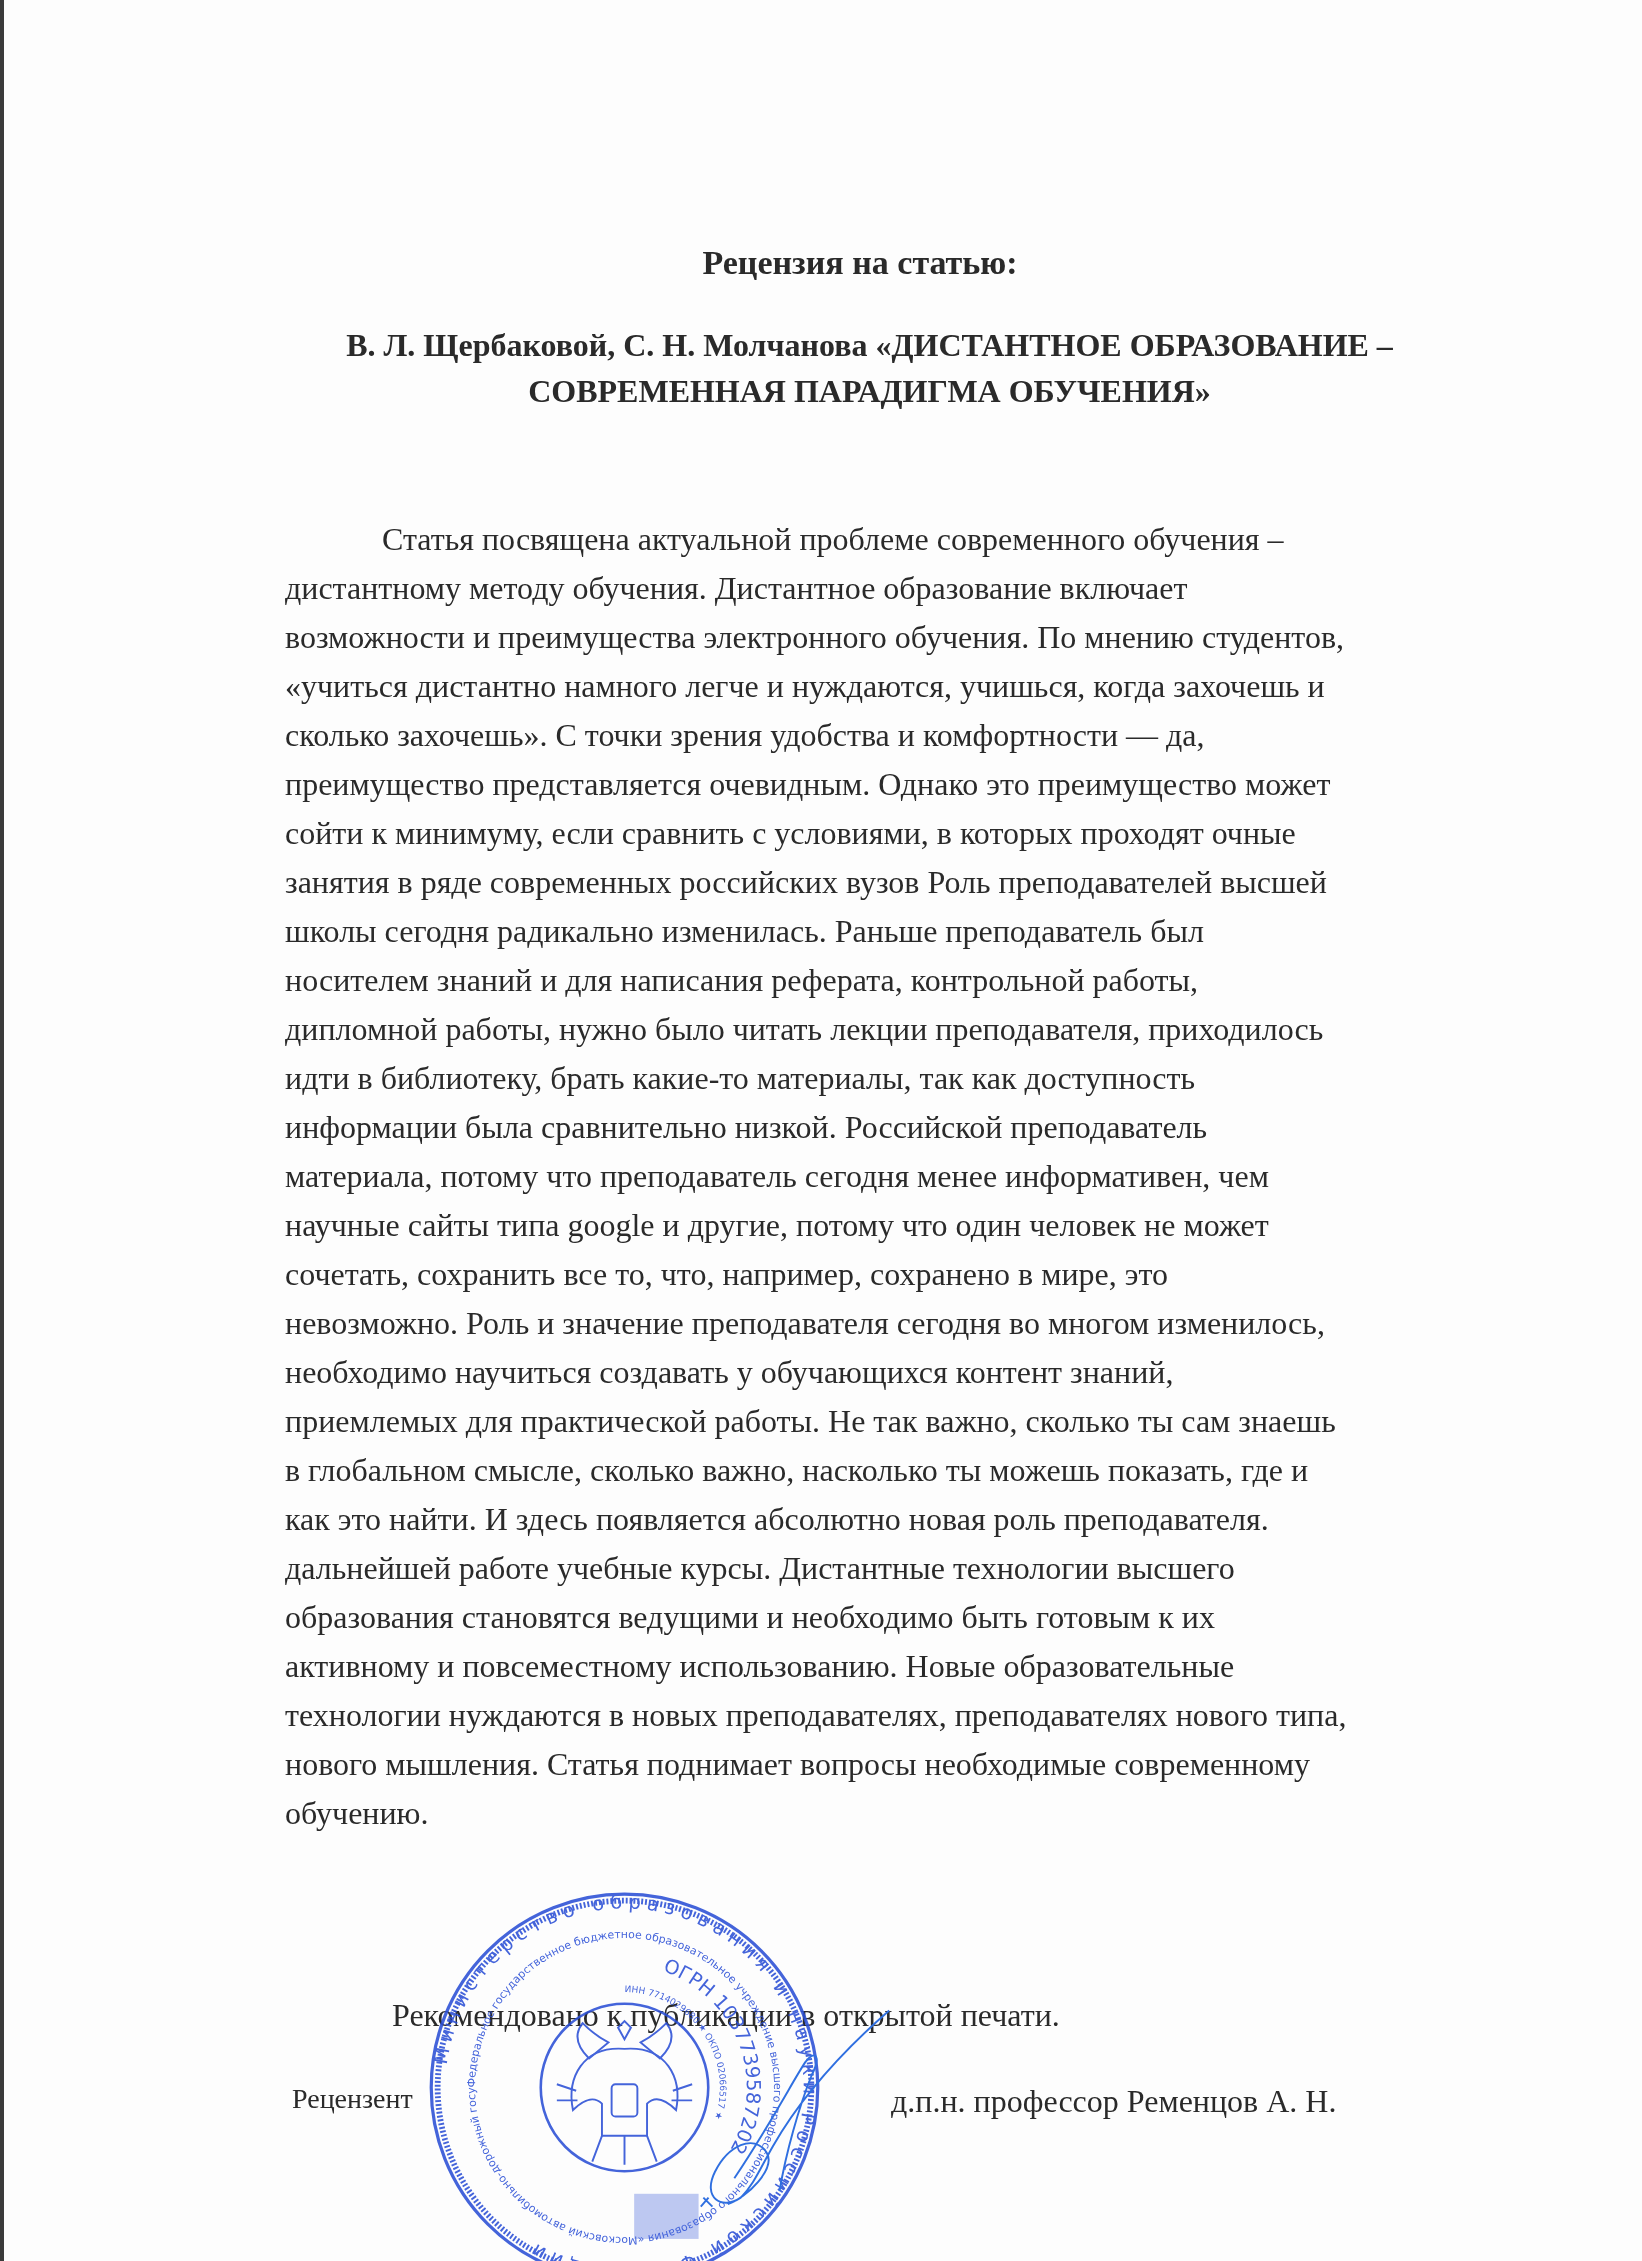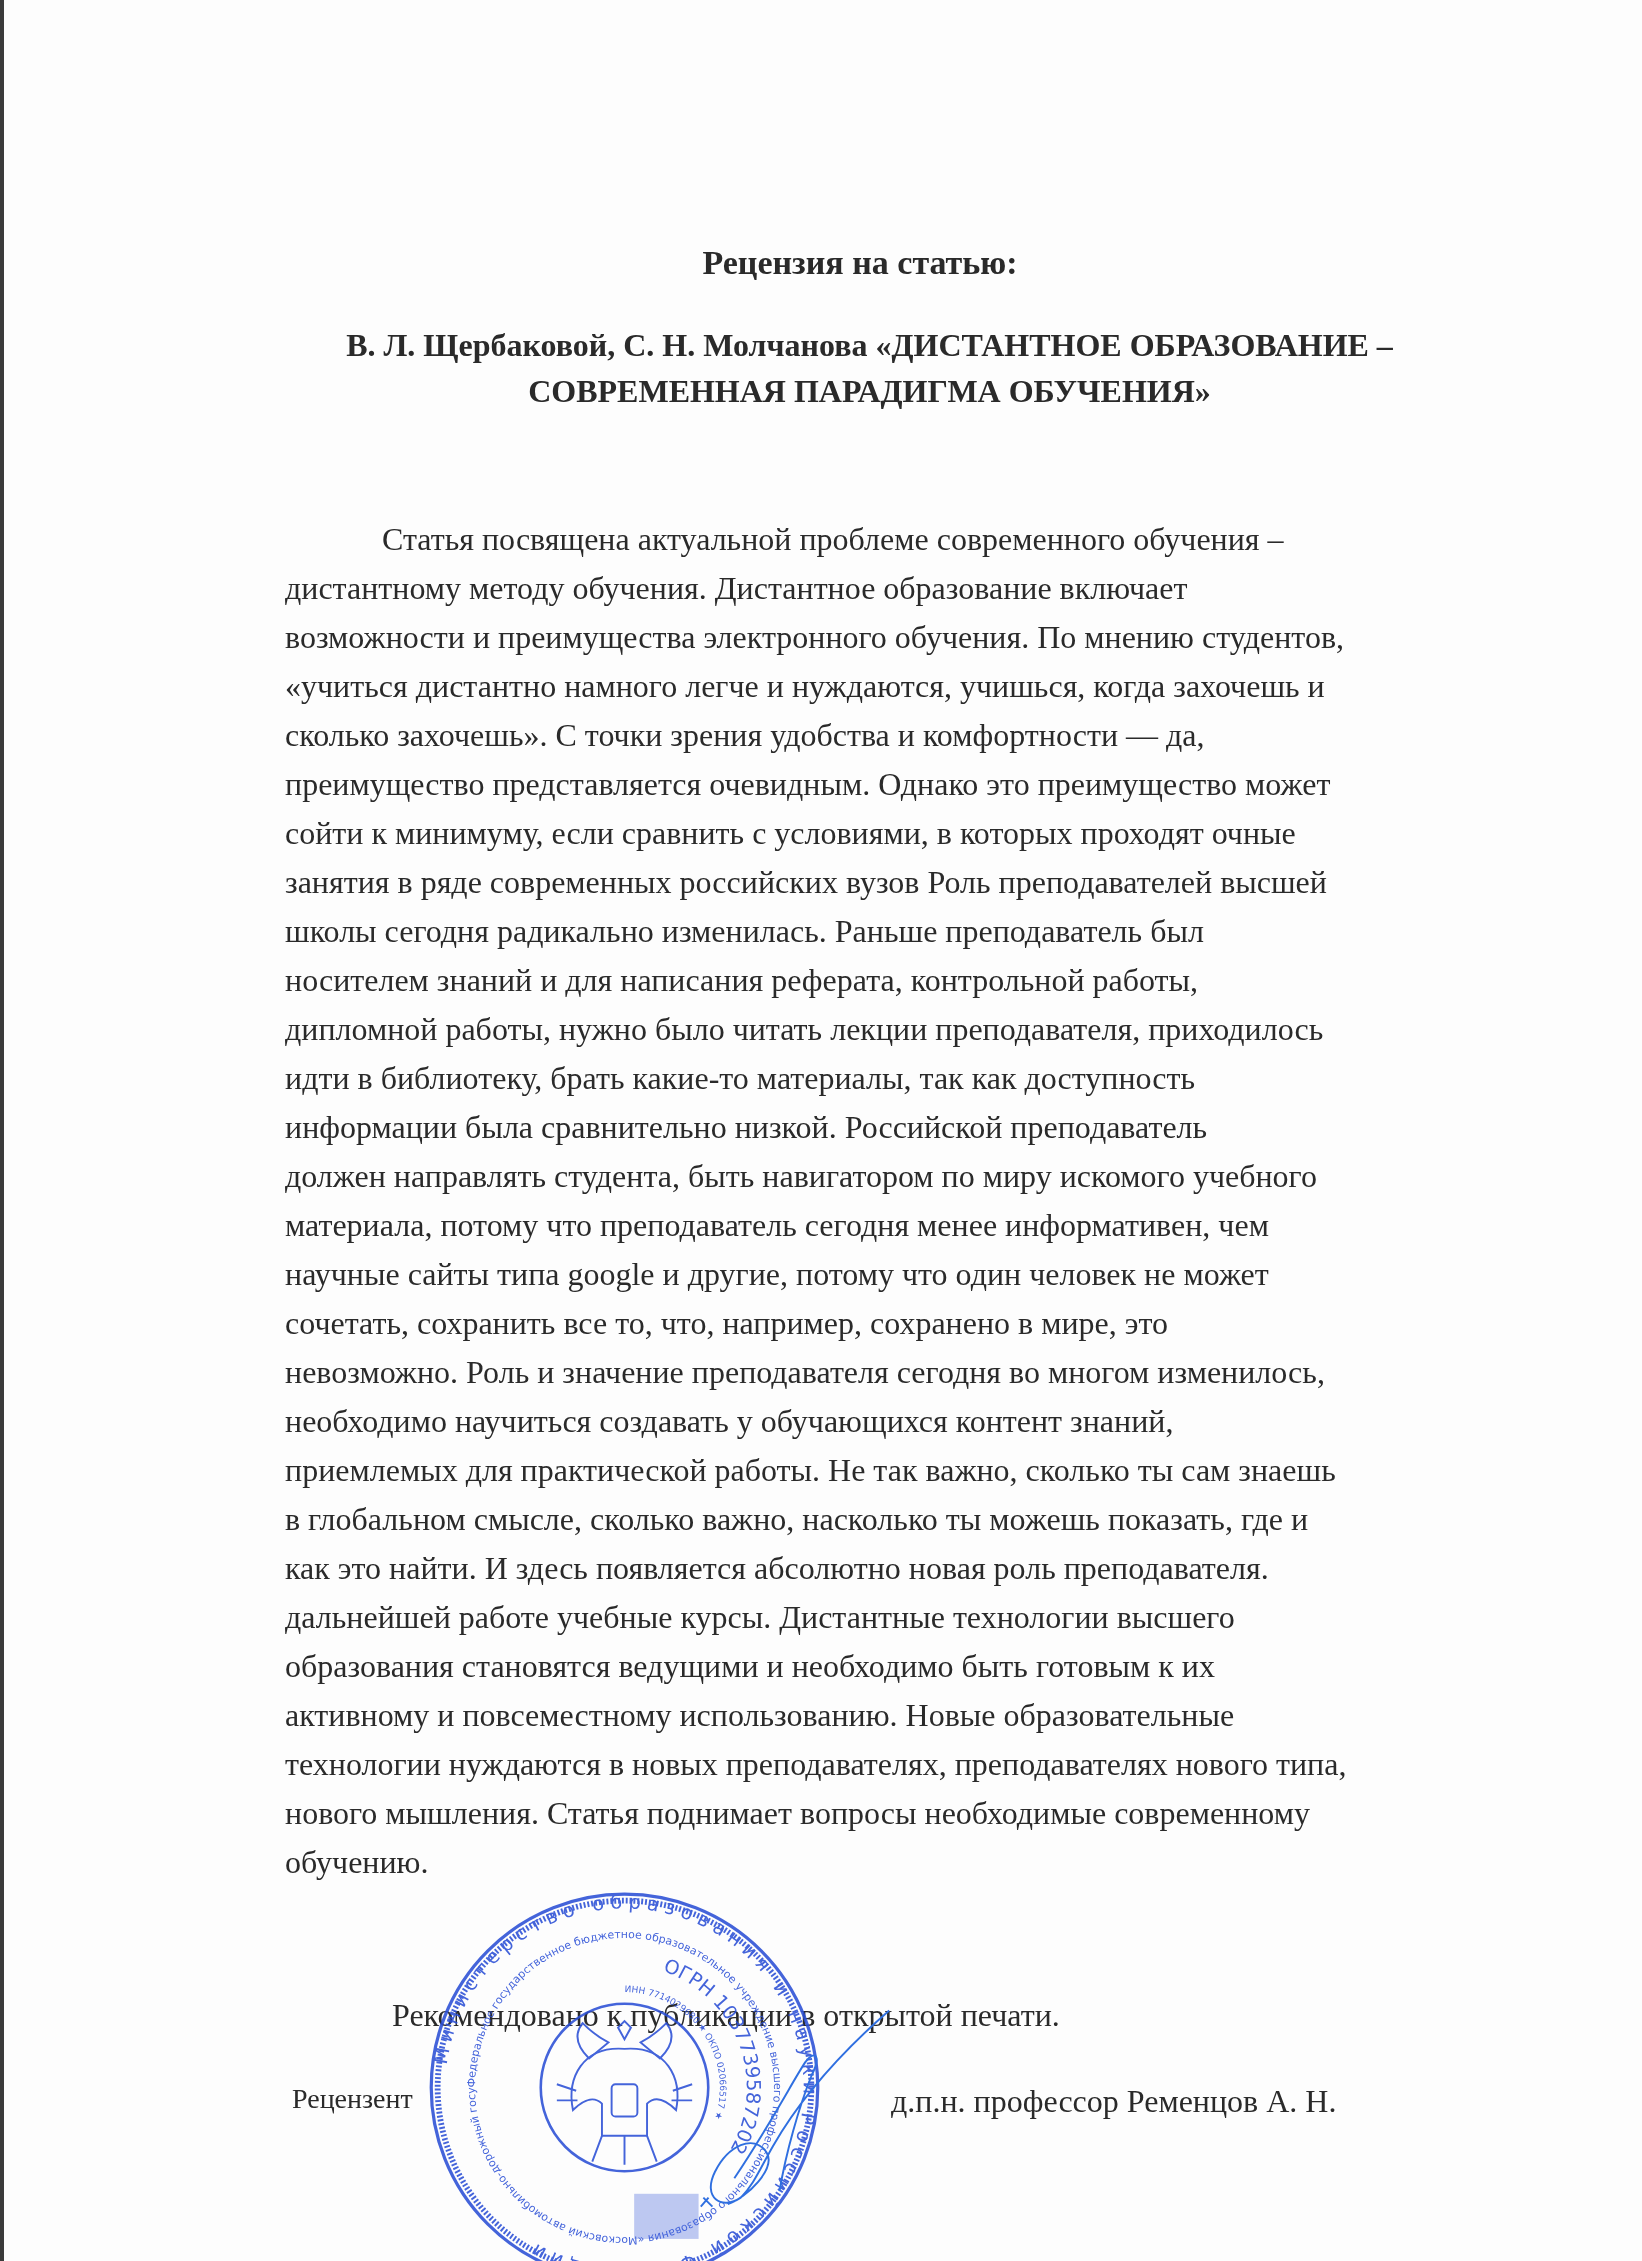--- a/index.html
+++ b/index.html
@@ -68,21 +68,20 @@
     <span class="line">«учиться дистантно намного легче и нуждаются, учишься, когда захочешь и</span>
     <span class="line">сколько захочешь». С точки зрения удобства и комфортности — да,</span>
     <span class="line">преимущество представляется очевидным. Однако это преимущество может</span>
     <span class="line">сойти к минимуму, если сравнить с условиями, в которых проходят очные</span>
     <span class="line">занятия в ряде современных российских вузов Роль преподавателей высшей</span>
     <span class="line">школы сегодня  радикально изменилась. Раньше преподаватель был</span>
     <span class="line">носителем знаний и для написания реферата, контрольной работы,</span>
     <span class="line">дипломной работы, нужно было читать лекции преподавателя, приходилось</span>
     <span class="line">идти в библиотеку, брать какие-то материалы, так как  доступность</span>
     <span class="line">информации была сравнительно низкой. Российской  преподаватель</span>
-    <span class="line">должен направлять студента, быть навигатором по миру искомого учебного</span>
     <span class="line">материала, потому что преподаватель сегодня менее информативен, чем</span>
     <span class="line">научные сайты типа google и другие,  потому что один человек не может</span>
     <span class="line">сочетать, сохранить все то, что, например, сохранено в мире, это</span>
     <span class="line">невозможно. Роль и значение преподавателя сегодня во многом изменилось,</span>
     <span class="line">необходимо научиться создавать у обучающихся контент знаний,</span>
     <span class="line">приемлемых для практической работы. Не так важно, сколько ты сам знаешь</span>
     <span class="line">в глобальном смысле, сколько важно, насколько ты можешь показать, где и</span>
     <span class="line">как это найти. И здесь появляется абсолютно новая роль преподавателя.</span>
     <span class="line">дальнейшей работе учебные курсы. Дистантные технологии высшего</span>
     <span class="line">образования становятся ведущими и необходимо быть готовым к их</span>

